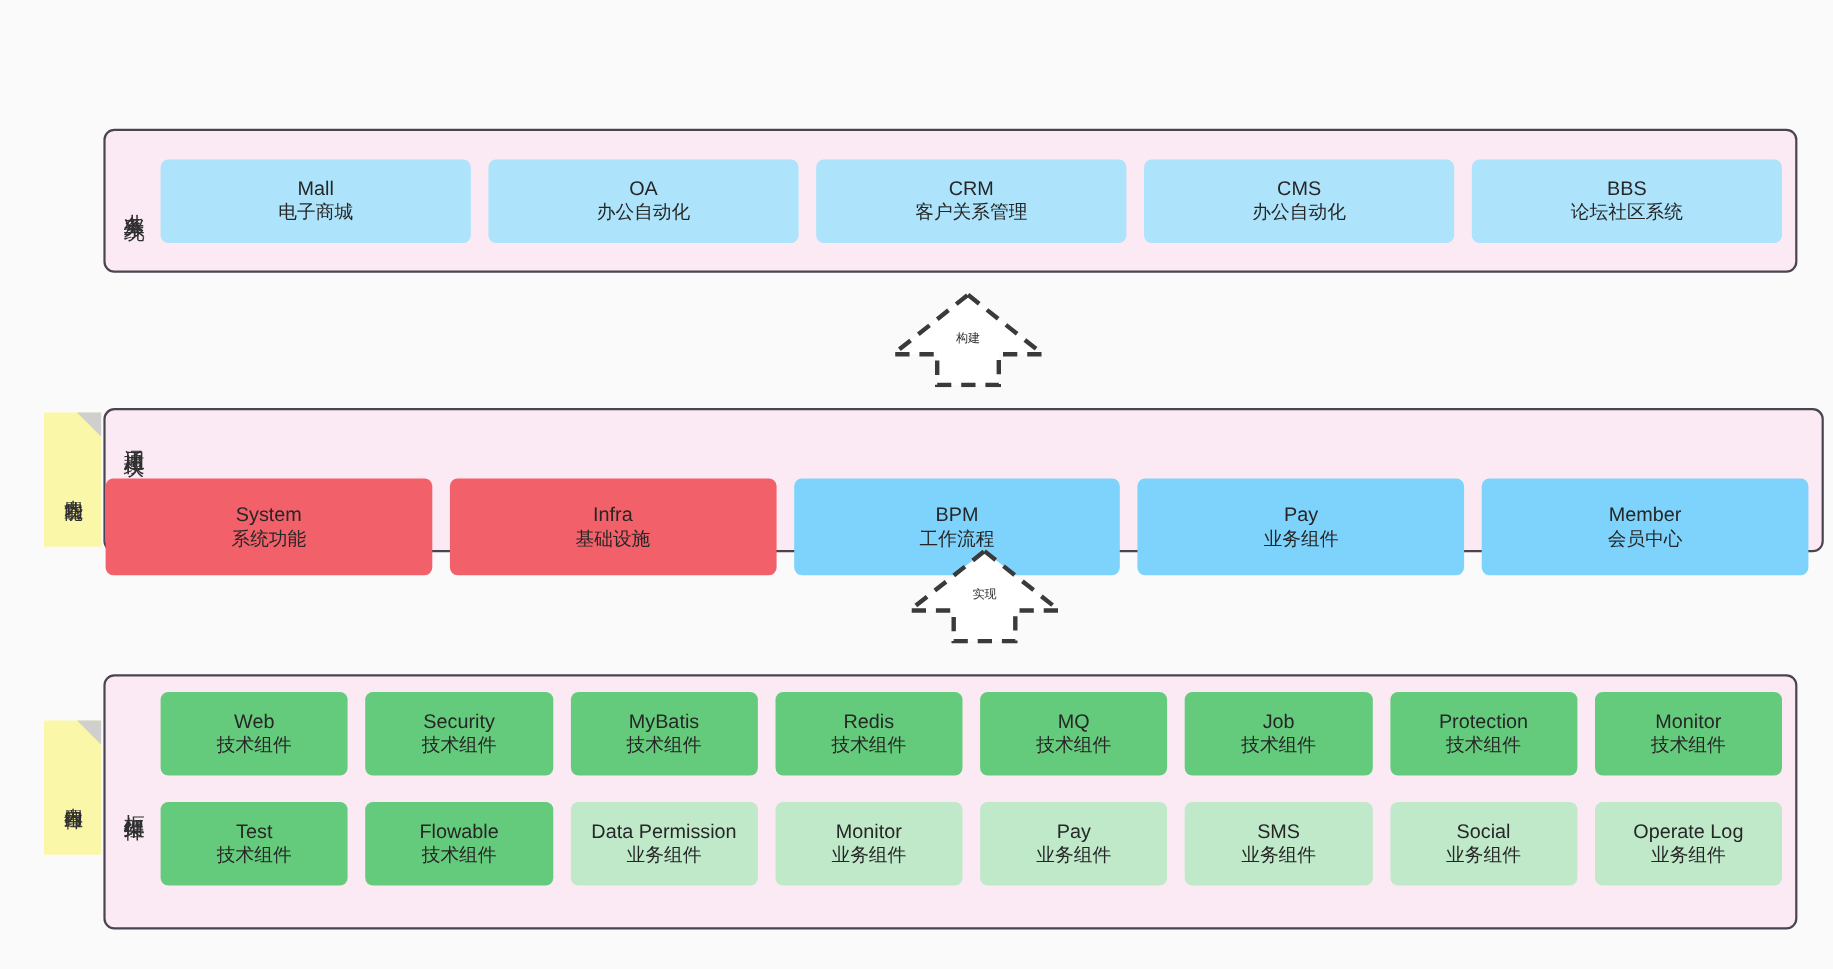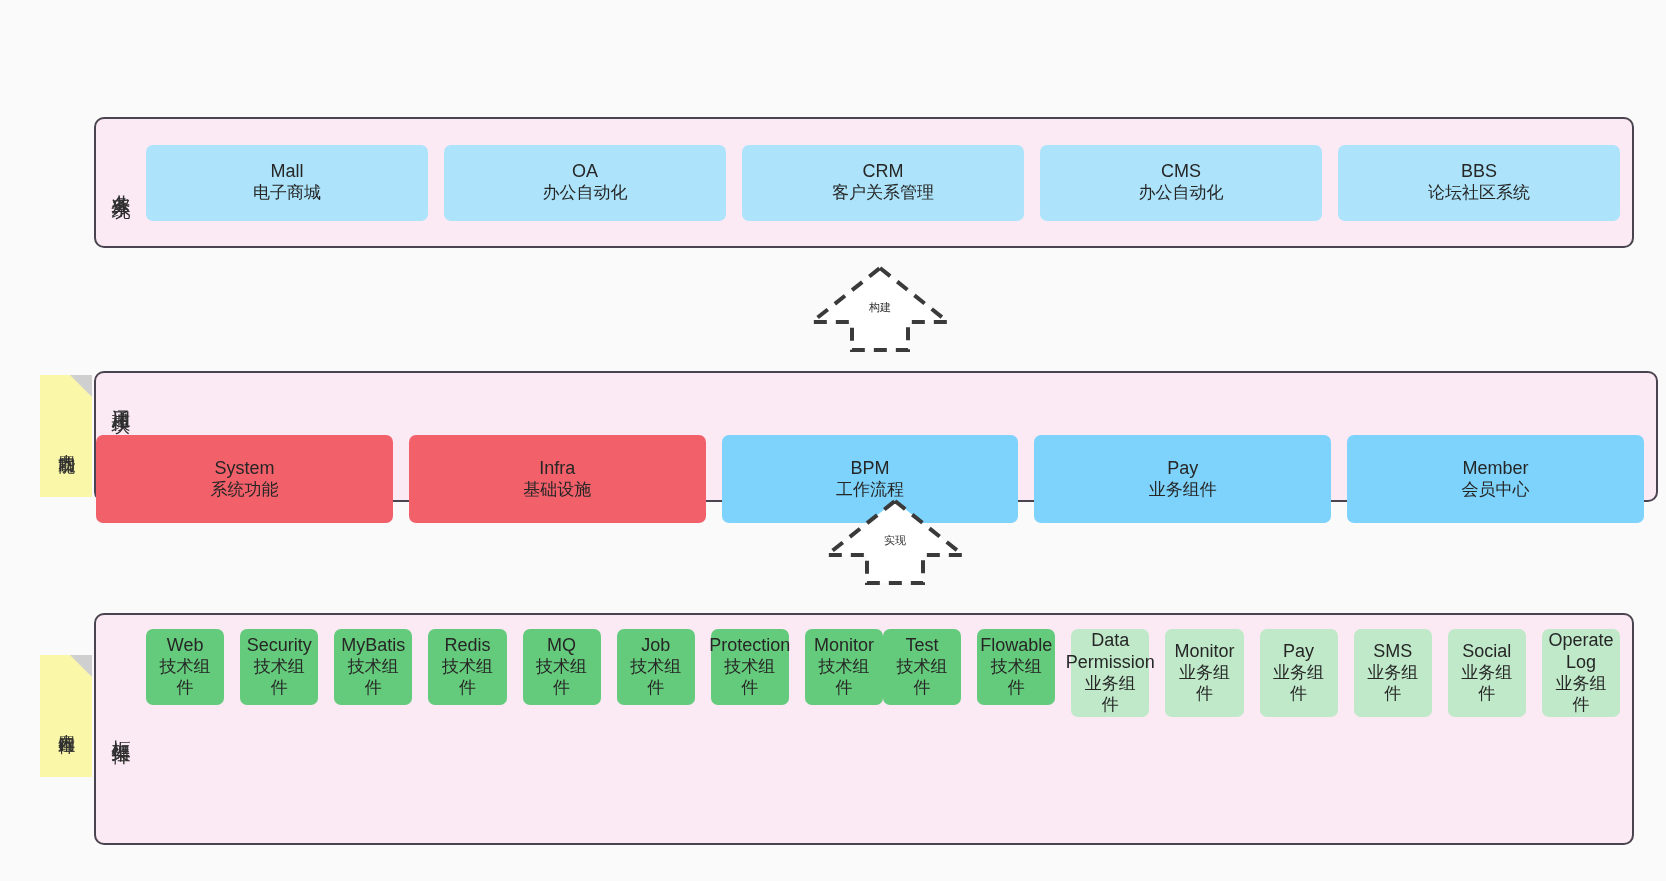--- a/index.html
+++ b/index.html
@@ -57,21 +57,21 @@
     flex: 1 1 auto;
     display: flex;
     align-items: center;
     gap: 16px;
     padding: 12px 12px 12px 0;
     box-sizing: border-box;
   }
   .cards-stacked {
     flex: 1 1 auto;
     display: flex;
-    flex-direction: row;
+    flex-direction: column;
     gap: 0;
     padding: 14px 12px 14px 0;
     box-sizing: border-box;
   }
   .row {
     display: flex;
     gap: 16px;
     flex: 1 1 0;
   }
 
@@ -95,21 +95,21 @@
   }
   .card .sub {
     font-size: 17px;
     color: #262626;
   }
 
   .card-business { background: #ade4fb; height: 76px; }
   .card-strong   { background: #f2606a; height: 88px; }
   .card-soft     { background: #7dd3fc; height: 88px; }
   .card-green    { background: #65cb7c; height: 76px; }
-  .card-green-lt { background: #bfe9c9; height: 88px; }
+  .card-green-lt { background: #bfe9c9; height: 76px; }
 
   
   .sticky {
     position: absolute;
     background: #fbf7a8;
     width: 52px;
     box-sizing: border-box;
     display: flex;
     align-items: center;
     justify-content: center;

